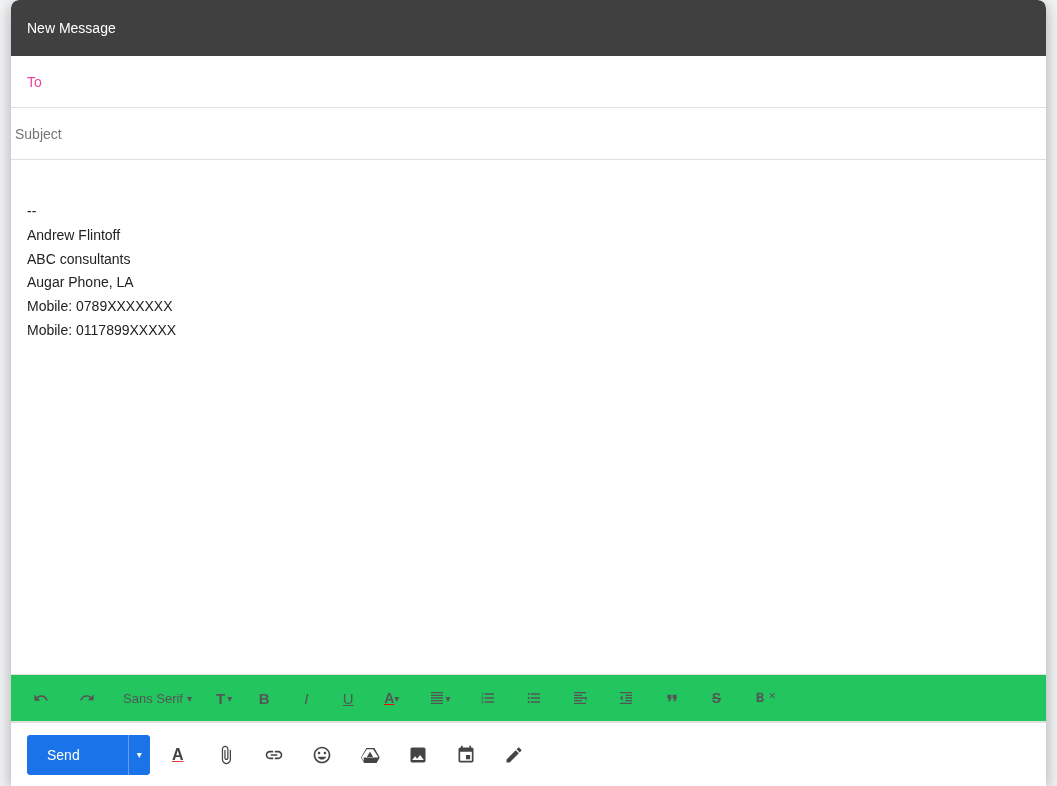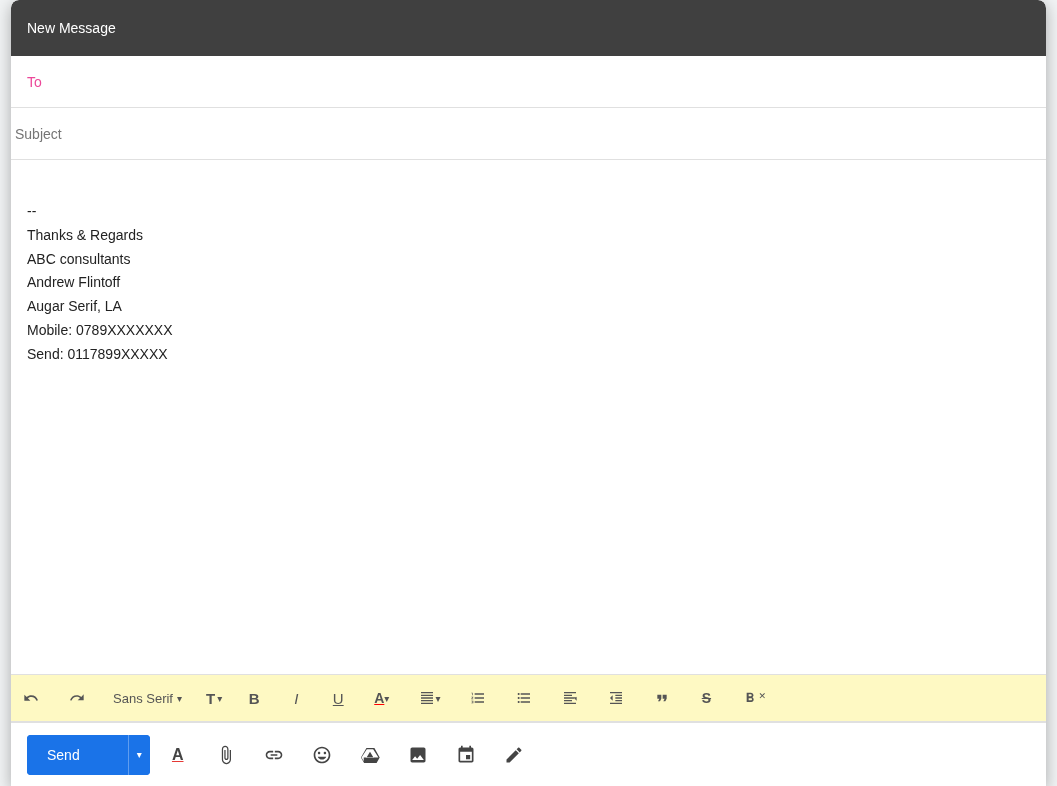--- a/index.html
+++ b/index.html
@@ -91,24 +91,24 @@
     }
 
     .signature {
       margin-top: 24px;
       color: #222;
       font-size: 14px;
       line-height: 1.7;
     }
 
     .formatting-toolbar {
-      background: #fef9c3;
+      background: #22c55e;
       border-top: 1px solid #e0e0e0;
       border-bottom: 1px solid #e0e0e0;
-      padding: 6px 4px;
+      padding: 6px 14px;
       display: flex;
       align-items: center;
       gap: 14px;
       flex-wrap: wrap;
       min-height: 48px;
     }
 
     .toolbar-btn {
       background: none;
       border: none;
@@ -224,26 +224,25 @@
     <input class="to-input" type="text" value="" style="">
   </div>
 
   <div class="subject-row">
     <input class="subject-input" type="text" placeholder="Subject" style="">
   </div>
 
   <div class="body-area" contenteditable="true" style="">
     <div class="signature">
       <div>--</div>
-      <div>Thanks &amp; Regards</div>
+      <div>Andrew Flintoff</div>
       <div>ABC consultants</div>
-      <div>Andrew Flintoff</div>
-      <div>Augar Serif, LA</div>
+      <div>Augar Phone, LA</div>
       <div>Mobile: 0789XXXXXXX</div>
-      <div>Send: 0117899XXXXX</div>
+      <div>Mobile: 0117899XXXXX</div>
     </div>
   </div>
 
   <div class="formatting-toolbar">
 
     <button class="toolbar-btn" title="Undo">
       <svg width="16" height="16" viewBox="0 0 24 24" fill="#555">
           <path d="M12.5 8c-2.65 0-5.05.99-6.9 2.6L2 7v9h9l-3.62-3.62c1.39-1.16 3.16-1.88 5.12-1.88 3.54 0 6.55 2.31 7.6 5.5l2.37-.78C21.08 11.03 17.15 8 12.5 8z"></path>
         </svg>
     </button>

